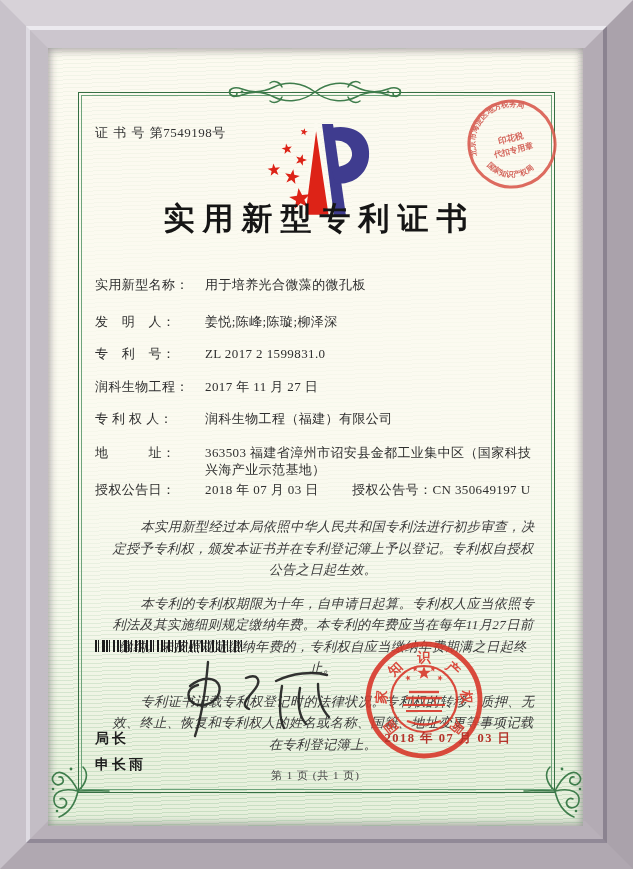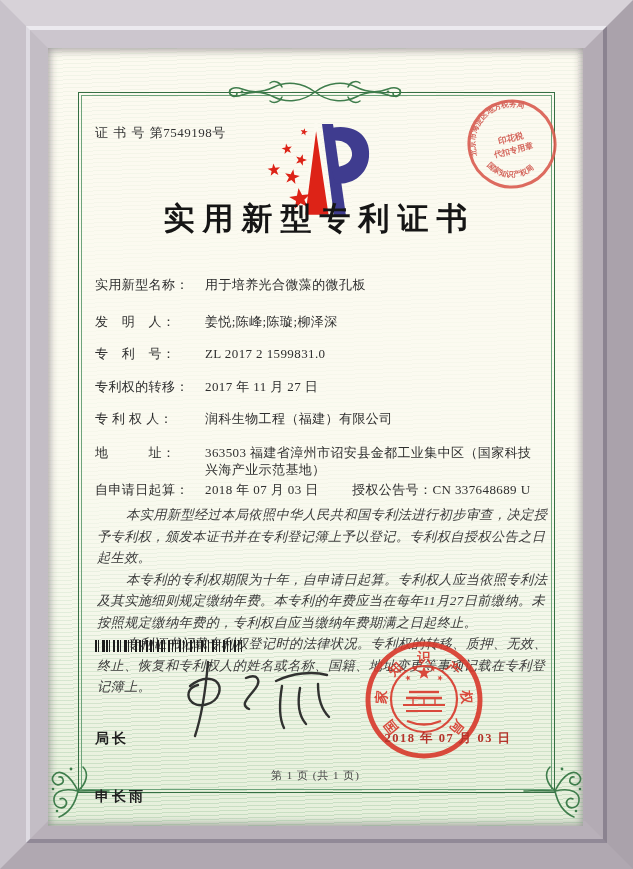--- a/index.html
+++ b/index.html
@@ -37,21 +37,21 @@
     font-size:31px;font-weight:700;color:#151515;letter-spacing:8px;text-indent:8px;
   }
   .frow{left:47px;width:470px;font-size:13px;color:#2e2e2e;letter-spacing:.4px;line-height:17px;}
   .flab{display:inline-block;width:110px;vertical-align:top;}
   .fval{display:inline-block;vertical-align:top;max-width:345px;}
   .fval.addr{max-width:332px;}
   .pair2{position:absolute;left:257px;top:0;}
   .pair2 .flab{width:auto;margin-right:0;}
   .paras{left:49px;top:456px;width:452px;font-size:13.2px;line-height:21.5px;
     font-style:italic;color:#3b3b3b;letter-spacing:.4px;}
-  .paras p{margin:0;text-indent:2.2em;}
+  .paras p{margin:12px;text-indent:2.2em;text-align:center;}
   .barcode{left:47px;top:592px;width:150px;height:12px;
     background:repeating-linear-gradient(90deg,#1d1d1d 0 1.5px,transparent 1.5px 3px,#1d1d1d 3px 4px,transparent 4px 7px,#1d1d1d 7px 9.5px,transparent 9.5px 11px);}
   .signer{left:47px;font-size:14px;font-weight:700;color:#1f1f1f;letter-spacing:3px;margin-top:48px;}
   .sig{left:128px;top:600px;}
   .sealwrap{left:311px;top:587px;}
   .sealdate{left:295px;top:682px;width:210px;text-align:center;
     font-size:12.5px;font-weight:700;color:#b5332a;letter-spacing:1.5px;}
   .footer{left:30px;top:720px;width:475px;text-align:center;font-size:11px;color:#474747;letter-spacing:1px;}
   .taxstamp{left:416px;top:48px;}
   .orn-top{left:172px;top:30px;}
@@ -156,45 +156,45 @@
     <div class="abs frow" style="top:228px">
       <span class="flab">实用新型名称：</span><span class="fval">用于培养光合微藻的微孔板</span>
     </div>
     <div class="abs frow" style="top:265px">
       <span class="flab">发　明　人：</span><span class="fval">姜悦;陈峰;陈璇;柳泽深</span>
     </div>
     <div class="abs frow" style="top:297px">
       <span class="flab">专　利　号：</span><span class="fval">ZL 2017 2 1599831.0</span>
     </div>
     <div class="abs frow" style="top:330px">
-      <span class="flab">专利权的转移：</span><span class="fval">2017 年 11 月 27 日</span>
+      <span class="flab">润科生物工程：</span><span class="fval">2017 年 11 月 27 日</span>
     </div>
     <div class="abs frow" style="top:362px">
       <span class="flab">专 利 权 人：</span><span class="fval">润科生物工程（福建）有限公司</span>
     </div>
     <div class="abs frow" style="top:396px">
       <span class="flab">地　　　址：</span><span class="fval addr">363503 福建省漳州市诏安县金都工业集中区（国家科技兴海产业示范基地）</span>
     </div>
     <div class="abs frow" style="top:433px">
-      <span class="flab">自申请日起算：</span><span class="fval">2018 年 07 月 03 日</span>
+      <span class="flab">授权公告日：</span><span class="fval">2018 年 07 月 03 日</span>
       <span class="pair2">
-        <span class="flab">授权公告号：</span><span class="fval">CN 337648689 U</span>
+        <span class="flab">授权公告号：</span><span class="fval">CN 350649197 U</span>
       </span>
     </div>
 
     <div class="abs paras">
       <p>本实用新型经过本局依照中华人民共和国专利法进行初步审查，决定授予专利权，颁发本证书并在专利登记簿上予以登记。专利权自授权公告之日起生效。</p>
       <p>本专利的专利权期限为十年，自申请日起算。专利权人应当依照专利法及其实施细则规定缴纳年费。本专利的年费应当在每年11月27日前缴纳。未按照规定缴纳年费的，专利权自应当缴纳年费期满之日起终止。</p>
       <p>专利证书记载专利权登记时的法律状况。专利权的转移、质押、无效、终止、恢复和专利权人的姓名或名称、国籍、地址变更等事项记载在专利登记簿上。</p>
     </div>
 
     <div class="abs barcode"></div>
 
     <div class="abs signer" style="top:634px">局长</div>
-    <div class="abs signer" style="top:692px">申长雨</div>
+    <div class="abs signer" style="top:660px">申长雨</div>
 
     <svg class="abs sig" width="160" height="95" viewBox="0 0 160 95">
       <g fill="none" stroke="#222" stroke-width="2.4" stroke-linecap="round" opacity="0.92">
         <path d="M32,14 C30,38 27,64 19,88"></path>
         <path d="M14,38 C30,25 47,31 43,45 C39,58 20,61 14,52 C10,45 14,39 22,37"></path>
         <path d="M70,30 C81,25 86,32 79,41 C71,51 64,57 73,61"></path>
         <path d="M100,33 C116,25 137,23 151,27"></path>
         <path d="M106,38 C103,56 103,70 108,80"></path>
         <path d="M124,40 C121,56 123,68 130,76"></path>
         <path d="M142,36 C142,52 147,63 153,69"></path>

